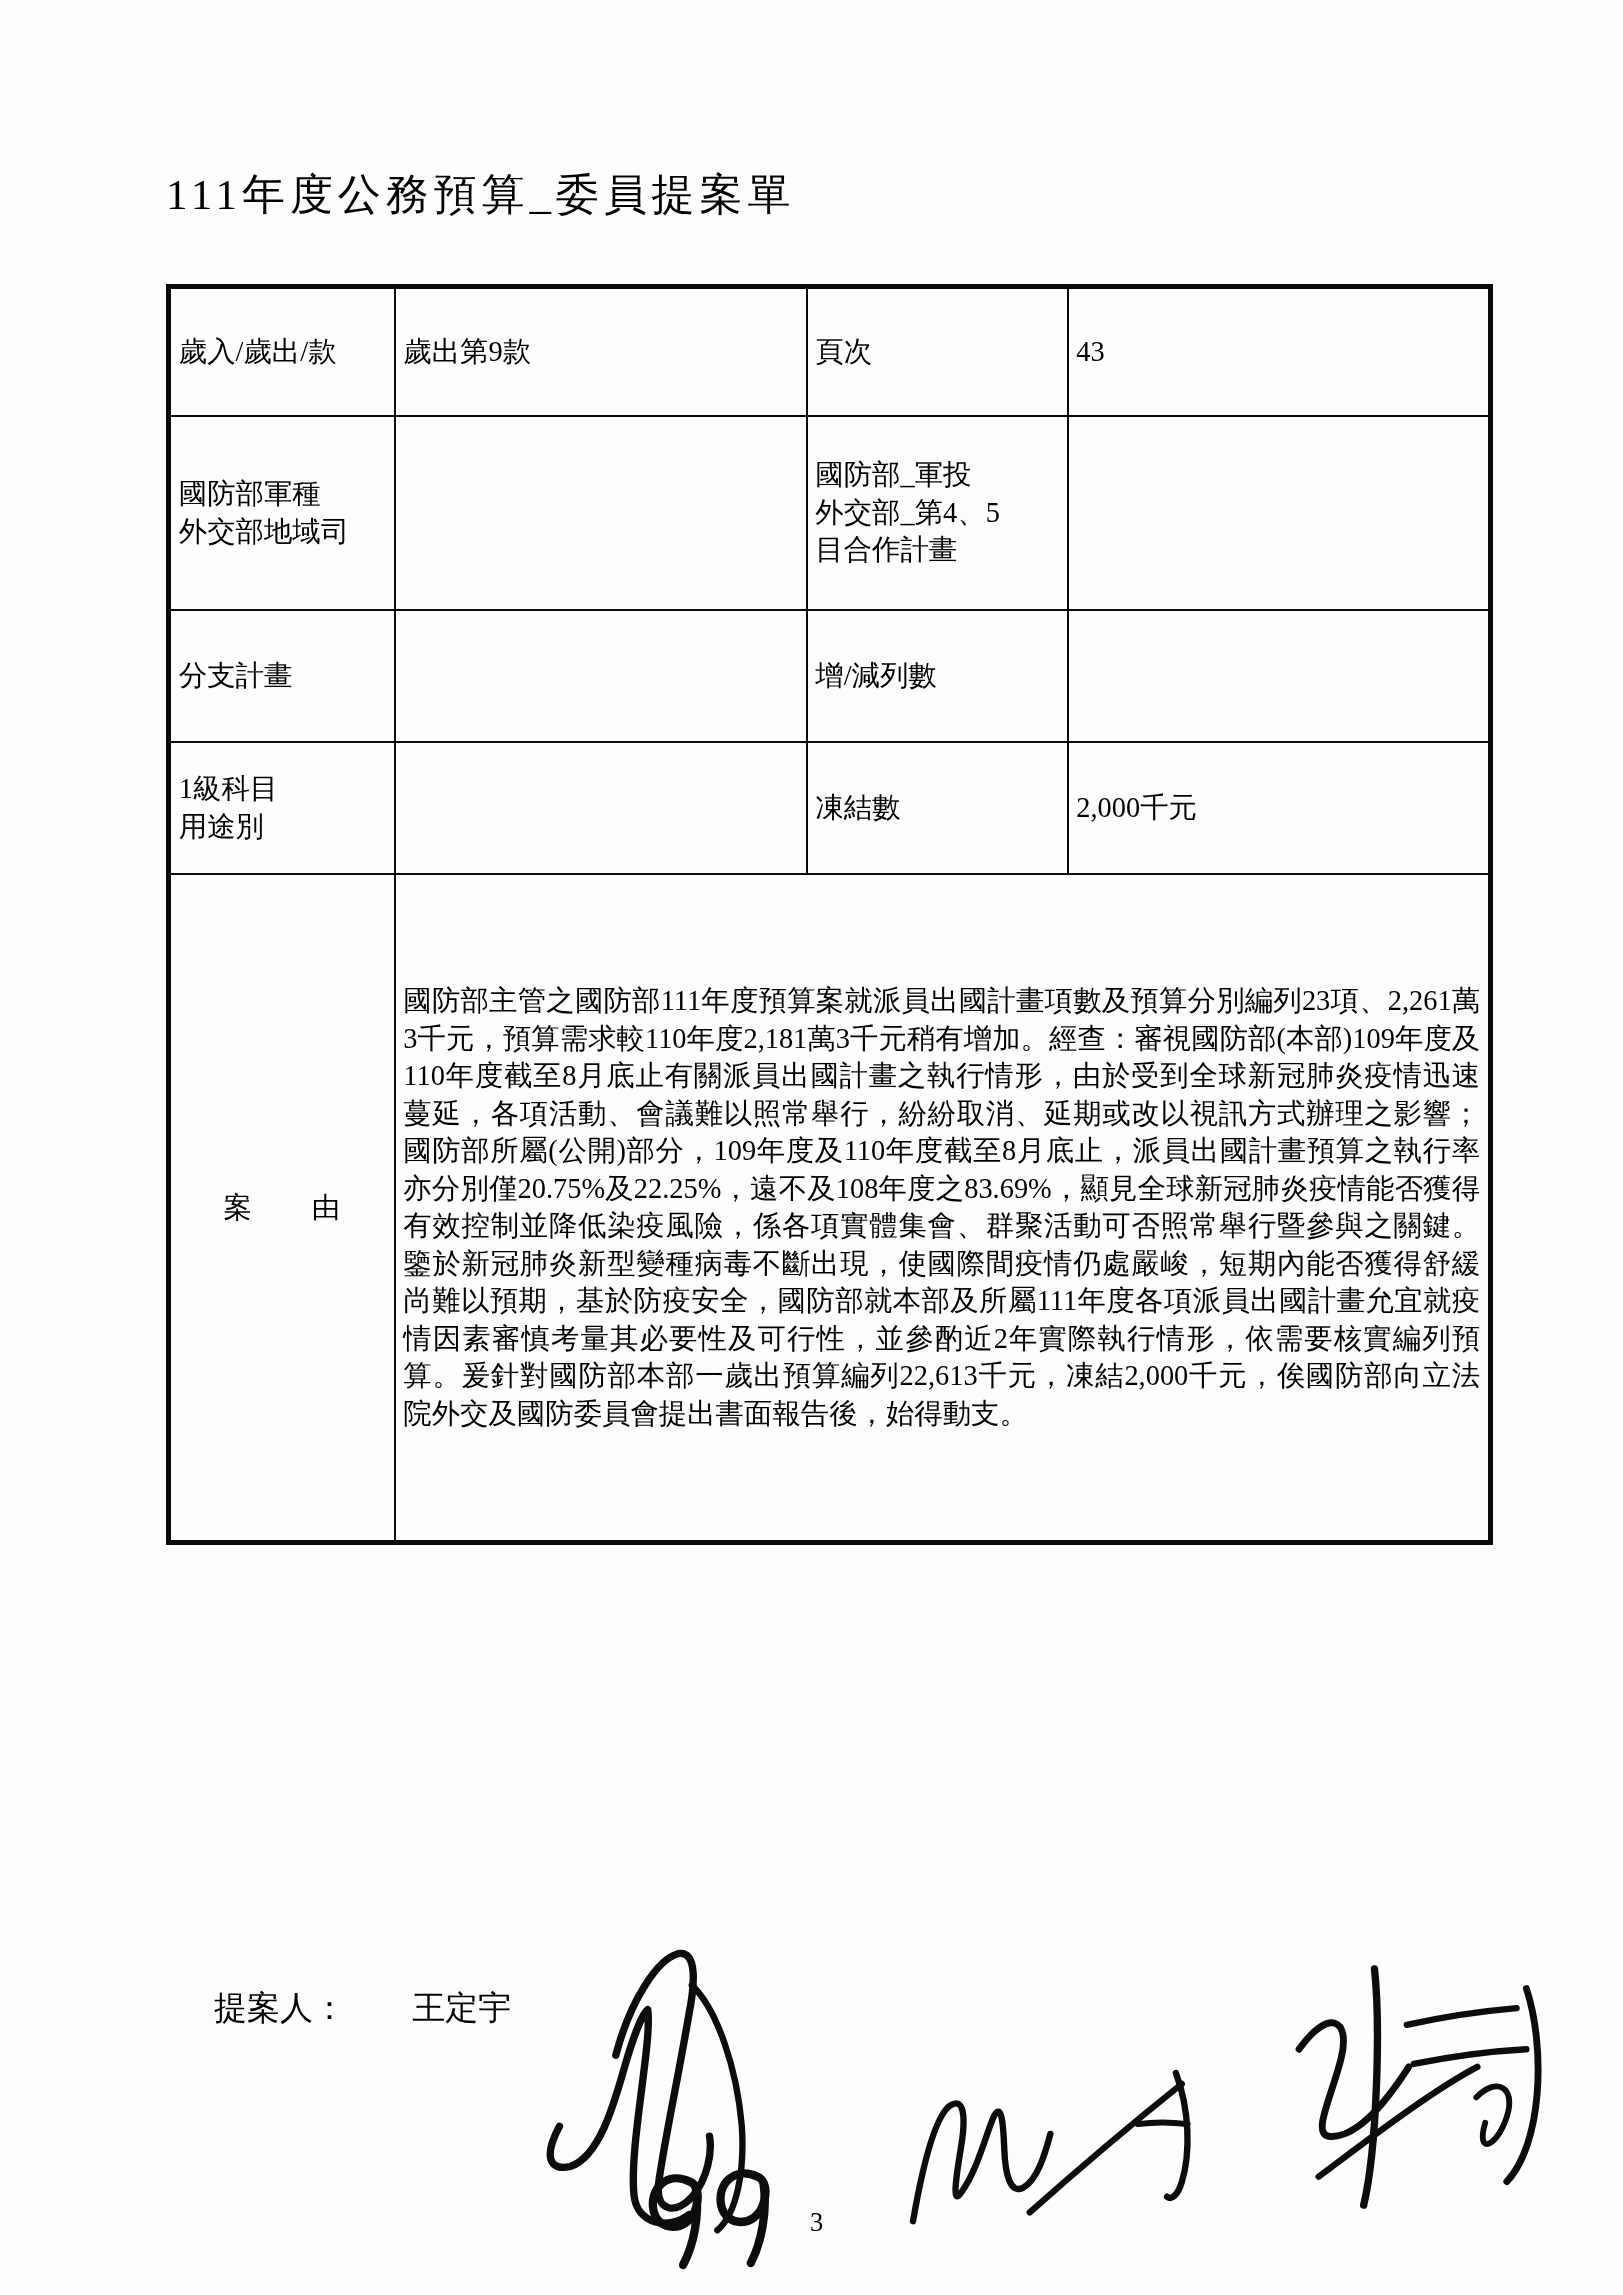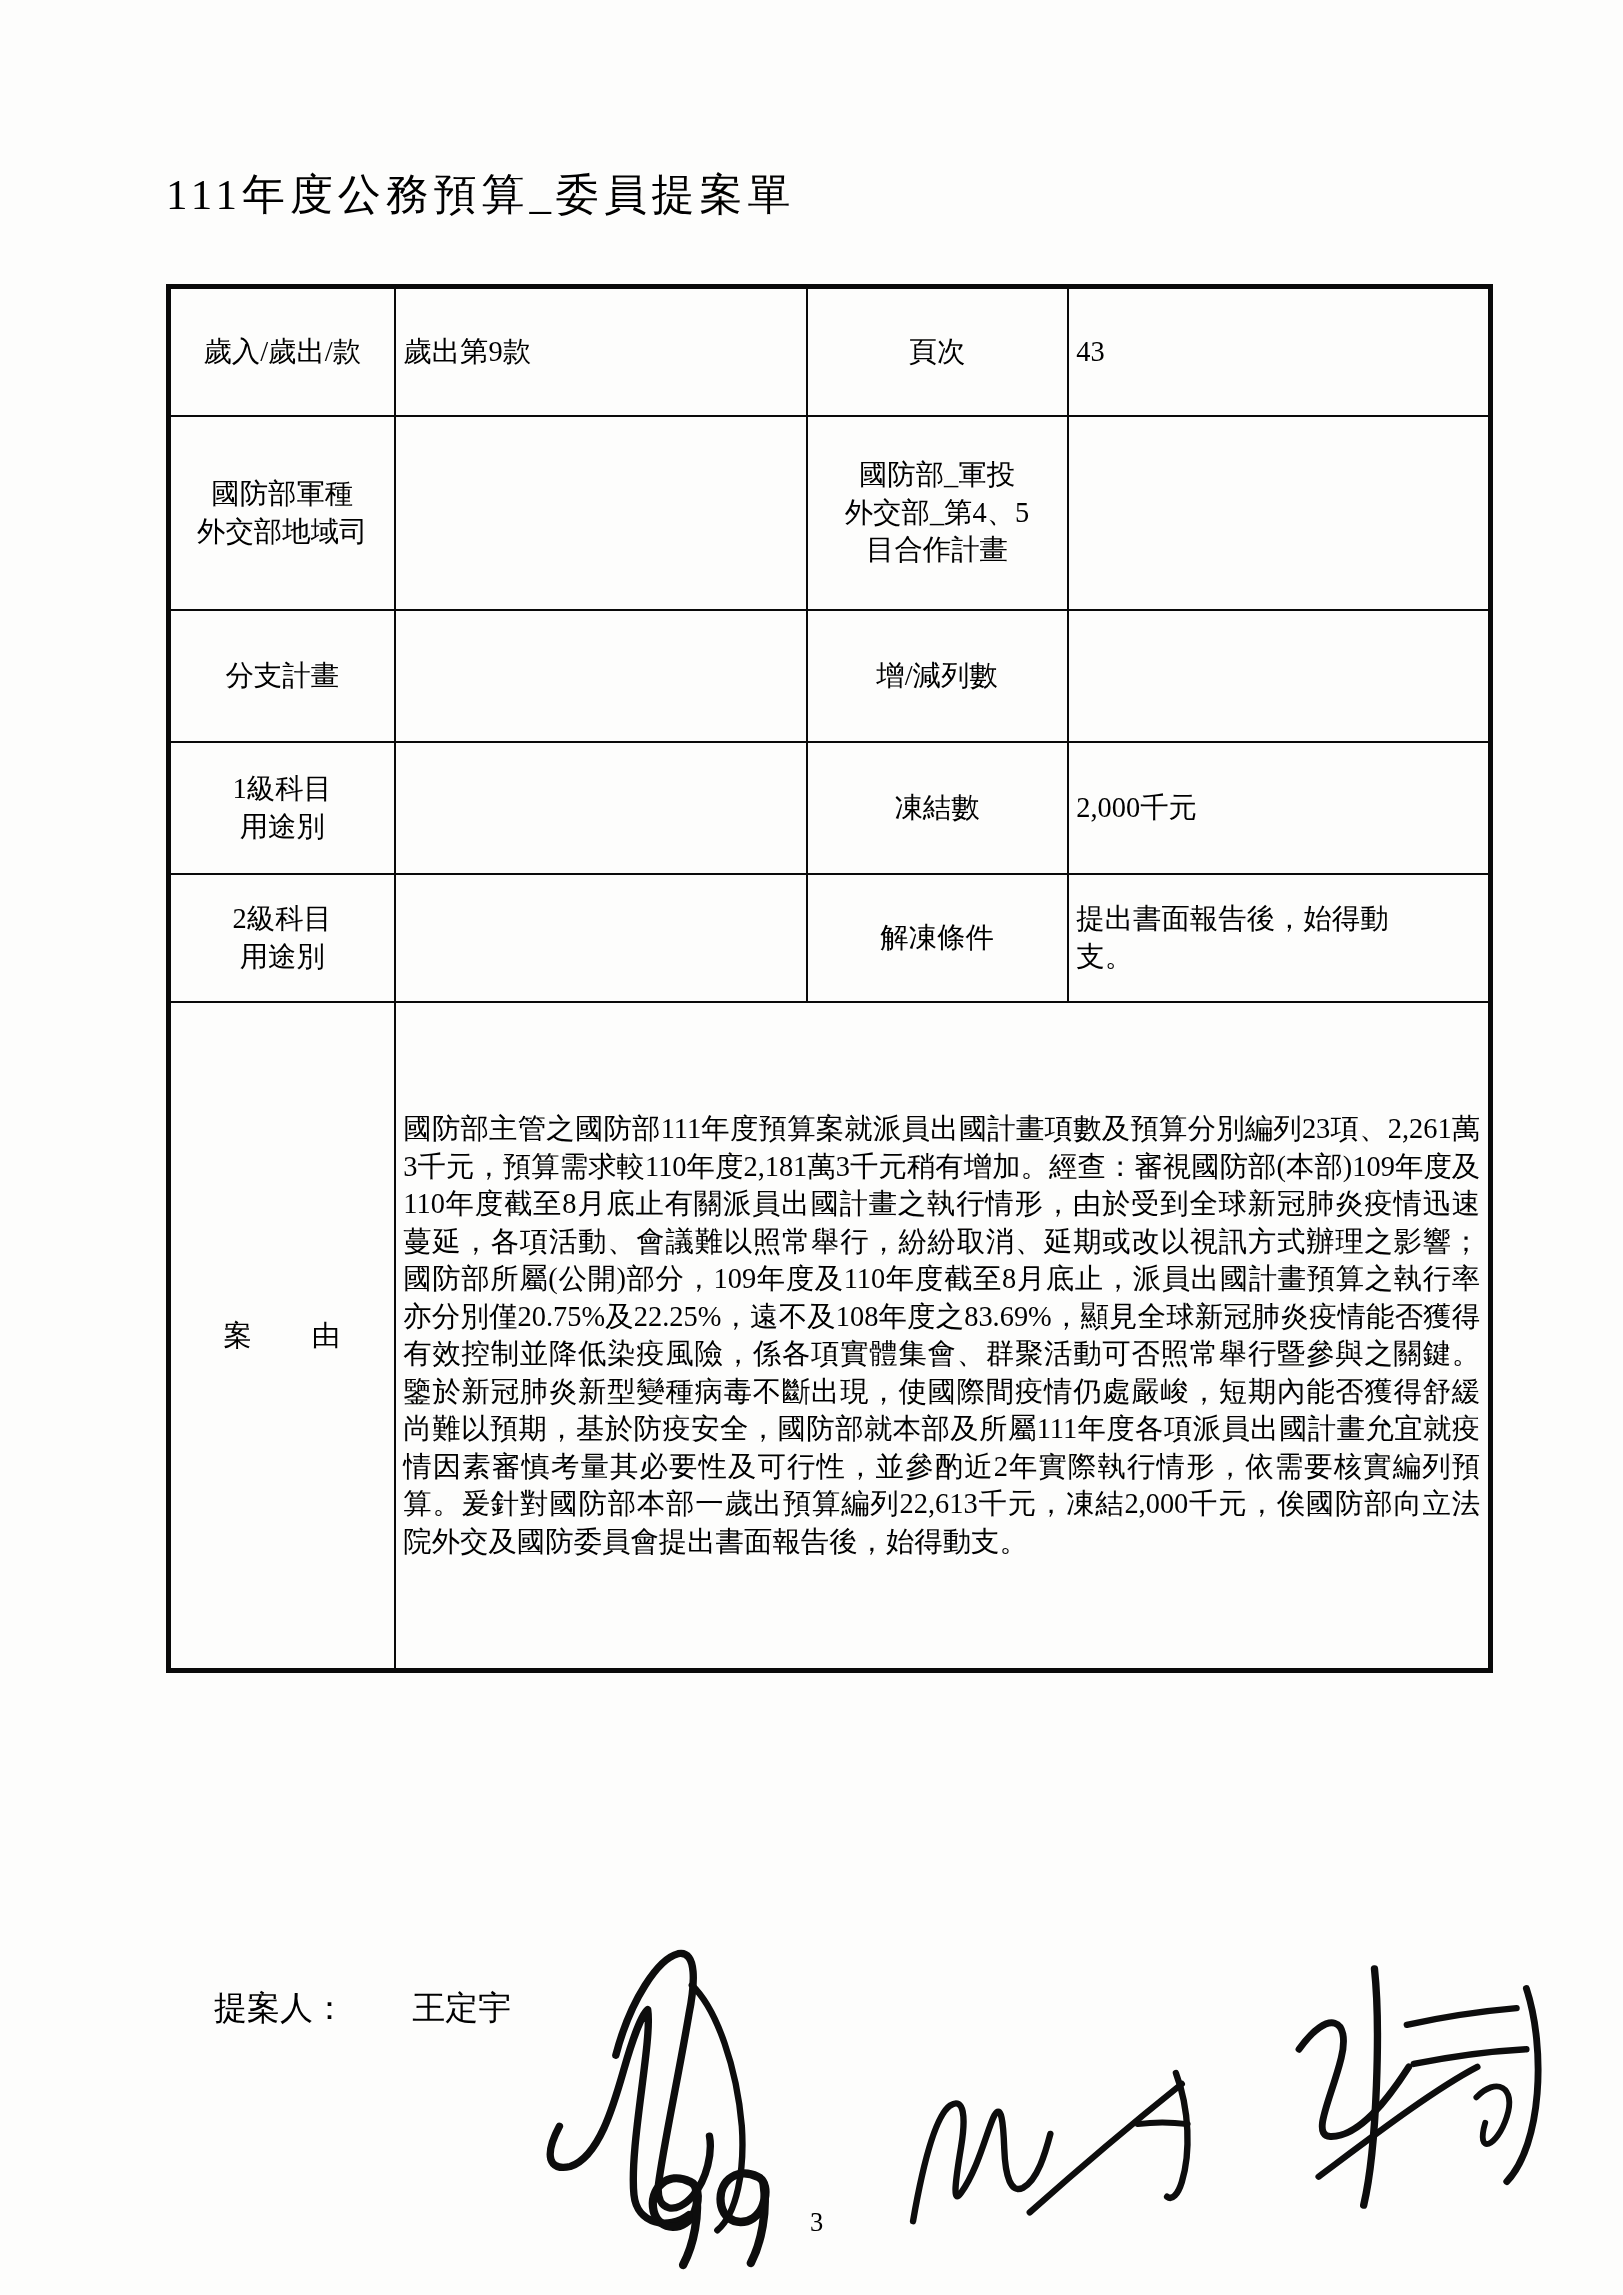--- a/index.html
+++ b/index.html
@@ -34,21 +34,21 @@
   }
   table.form-table td {
     border: 2.9px solid #0a0a0a;
     font-size: 28.4px;
     line-height: 1.32;
     vertical-align: middle;
     padding: 2.9px 7.8px;
     white-space: pre-line;
     overflow: hidden;
   }
-  td.label-cell  { text-align: center; }
+  td.label-cell  { text-align: left; }
   td.value-cell  { text-align: left; }
   td.case-label  { text-align: center; font-size: 30px; letter-spacing: 1px; }
   td.case-text {
     font-size: 33px;
     line-height: 48px;
     text-align: justify;
     vertical-align: top;
     padding: 6.9px 10.8px 6.9px 8.8px;
   }
 
@@ -110,28 +110,20 @@
       <td class="label-cell">增/減列數</td>
       <td class="value-cell"></td>
     </tr>
     <tr style="height:132px">
       <td class="label-cell">1級科目
 用途別</td>
       <td class="value-cell"></td>
       <td class="label-cell">凍結數</td>
       <td class="value-cell">2,000千元</td>
     </tr>
-    <tr style="height:128px">
-      <td class="label-cell">2級科目
-用途別</td>
-      <td class="value-cell"></td>
-      <td class="label-cell">解凍條件</td>
-      <td class="value-cell">提出書面報告後，始得動
-支。</td>
-    </tr>
     <tr style="height:669px">
       <td class="case-label">案　　由</td>
       <td class="case-text" colspan="3">國防部主管之國防部111年度預算案就派員出國計畫項數及預算分別編列23項、2,261萬3千元，預算需求較110年度2,181萬3千元稍有增加。經查：審視國防部(本部)109年度及110年度截至8月底止有關派員出國計畫之執行情形，由於受到全球新冠肺炎疫情迅速蔓延，各項活動、會議難以照常舉行，紛紛取消、延期或改以視訊方式辦理之影響；國防部所屬(公開)部分，109年度及110年度截至8月底止，派員出國計畫預算之執行率亦分別僅20.75%及22.25%，遠不及108年度之83.69%，顯見全球新冠肺炎疫情能否獲得有效控制並降低染疫風險，係各項實體集會、群聚活動可否照常舉行暨參與之關鍵。鑒於新冠肺炎新型變種病毒不斷出現，使國際間疫情仍處嚴峻，短期內能否獲得舒緩尚難以預期，基於防疫安全，國防部就本部及所屬111年度各項派員出國計畫允宜就疫情因素審慎考量其必要性及可行性，並參酌近2年實際執行情形，依需要核實編列預算。爰針對國防部本部一歲出預算編列22,613千元，凍結2,000千元，俟國防部向立法院外交及國防委員會提出書面報告後，始得動支。</td>
     </tr>
   </tbody>
     </table>
 
   <div class="footer-proposer">
     <span>提案人：</span>
     <span class="proposer-name">王定宇</span>

